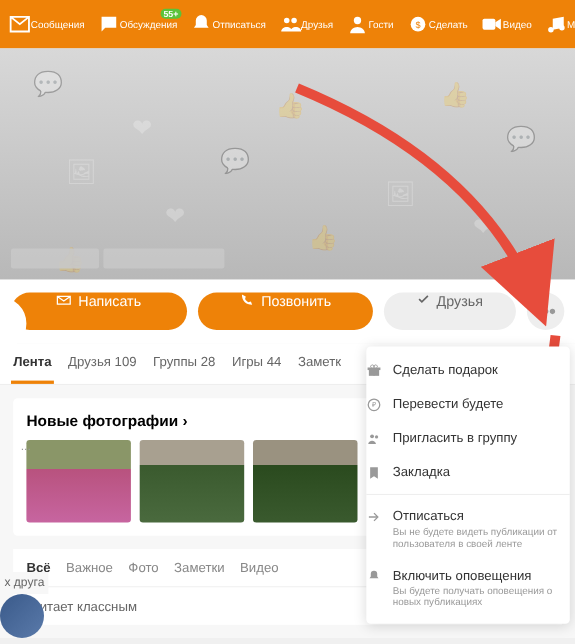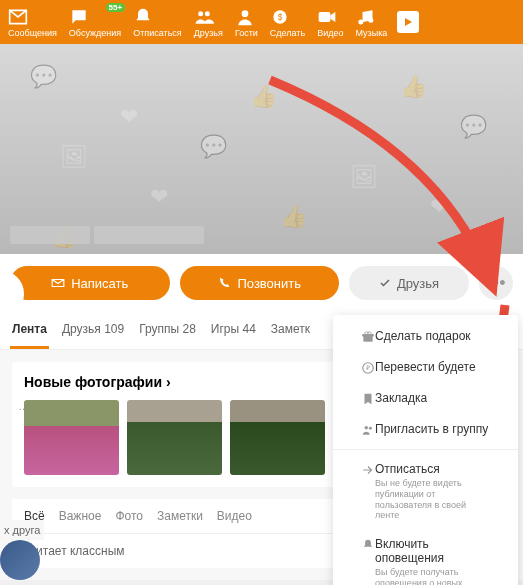--- a/index.html
+++ b/index.html
@@ -1,29 +1,29 @@
 <!DOCTYPE html>
 <html><head>
 <meta charset="utf-8">
 <style>
 *{margin:0;padding:0;box-sizing:border-box;font-family:Arial,sans-serif}
 body{background:#f0f0f0;width:523px;height:585px;overflow:hidden;position:relative}
 .topnav{background:#ee8208;height:44px;display:flex;align-items:center;padding:0 2px}
-.navitem{display:flex;flex-direction:column;color:#fff;font-size:9px;padding:2px 6px;position:relative;cursor:pointer}
+.navitem{display:flex;flex-direction:row;align-items:center;color:#fff;font-size:9px;padding:2px 6px;position:relative;cursor:pointer}
 .navitem svg{width:20px;height:20px;fill:#fff;margin-bottom:1px}
 .badge{position:absolute;top:-2px;right:2px;background:#5ac33a;color:#fff;font-size:8px;padding:0 3px;border-radius:7px;font-weight:bold}
 .play-box{width:22px;height:22px;background:#fff;border-radius:3px;display:flex;align-items:center;justify-content:center;margin-left:4px}
 .play-box svg{fill:#ee8208;width:12px;height:12px}
 .cover{height:210px;background:linear-gradient(180deg,#d8d8d8,#b8b8b8);position:relative;overflow:hidden}
 .cover-icons{position:absolute;inset:0;opacity:0.25}
 .cover-icons span{position:absolute;font-size:22px;color:#fff}
 .name-area{position:absolute;bottom:10px;left:10px;display:flex;gap:4px}
 .name-blur{background:rgba(200,200,200,0.9);height:18px;border-radius:2px}
 .actions{background:#fff;padding:12px 10px;display:flex;gap:10px;align-items:center}
-.btn{border-radius:18px;height:34px;display:flex;align-items:center;justify-content:center;gap:6px;font-size:13px;cursor:pointer;border:none}
+.btn{border-radius:18px;height:34px;display:flex;justify-content:center;gap:6px;font-size:13px;cursor:pointer;border:none}
 .btn-orange{background:#ee8208;color:#fff;flex:1}
 .btn-orange svg{fill:#fff;width:14px;height:14px}
 .btn-grey{background:#eee;color:#666;width:120px}
 .btn-grey svg{fill:#666;width:12px;height:12px}
 .btn-dots{background:#eee;width:34px;height:34px;border-radius:50%;color:#999;font-size:18px;display:flex;align-items:center;justify-content:center;cursor:pointer}
 .tabs{background:#fff;padding:0 10px;display:flex;gap:11px;border-bottom:1px solid #eee;font-size:12px;color:#666}
 .tab{padding:10px 2px;cursor:pointer;white-space:nowrap}
 .tab.active{color:#333;font-weight:bold;border-bottom:3px solid #ee8208}
 .content{padding:12px;background:#f7f7f7}
 .card{background:#fff;padding:12px;border-radius:4px;margin-bottom:12px}
@@ -31,24 +31,24 @@
 .photos{display:flex;gap:8px}
 .photo{width:95px;height:75px;border-radius:3px;background:#888}
 .p1{background:linear-gradient(to bottom,#8a9668 0%,#8a9668 35%,#b8527e 35%,#c765a0 100%)}
 .p2{background:linear-gradient(to bottom,#a8a090 0%,#a8a090 30%,#3a5a2e 30%,#4a6a3e 100%)}
 .p3{background:linear-gradient(to bottom,#9a9280 0%,#9a9280 30%,#2a4a1e 30%,#3a5a2e 100%)}
 .avatar-circle{width:48px;height:48px;border-radius:50%;background:#fff;border:3px solid #fff;position:absolute;left:-24px;top:270px}
 .friend-label{position:absolute;left:0;top:520px;font-size:11px;color:#666;background:#f7f7f7;padding:4px}
 .friend-av{position:absolute;left:0;top:540px;width:40px;height:40px;border-radius:50%;background:linear-gradient(135deg,#3a5a8a,#5a7aaa)}
 .filter-tabs{background:#fff;padding:10px 12px;display:flex;gap:14px;font-size:12px;color:#888;border-bottom:1px solid #eee}
 .filter-tabs span{cursor:pointer}
-.filter-tabs .active{color:#333;font-weight:normal}
+.filter-tabs .active{color:#333;font-weight:bold}
 .feed-text{padding:10px 12px;font-size:12px;color:#666;background:#fff}
 .dropdown{position:absolute;top:315px;right:5px;width:185px;background:#fff;box-shadow:0 2px 12px rgba(0,0,0,0.15);border-radius:4px;padding:6px 0;z-index:10}
-.dd-item{padding:8px 28px;display:flex;align-items:flex-start;font-size:12px;color:#333;cursor:pointer}
+.dd-item{padding:8px 0;display:flex;align-items:flex-start;gap:10px;font-size:12px;color:#333;cursor:pointer}
 .dd-item svg{width:14px;height:14px;fill:#999;flex-shrink:0;margin-top:1px}
 .dd-item .txt{flex:1}
 .dd-item .sub{font-size:9px;color:#999;margin-top:2px;line-height:1.2}
 .dd-sep{height:1px;background:#eee;margin:4px 0}
 .arrow{position:absolute;z-index:5}
 .arrow svg{fill:#e74c3c}
 .left-col{position:absolute;left:0;top:400px;width:28px;font-size:11px;color:#999;text-align:right}
 </style>
 </head>
 <body>
@@ -206,31 +206,31 @@
   </div>
   <div class="dd-item">
     <svg viewBox="0 0 24 24">
         <circle cx="12" cy="12" r="9" fill="none" stroke="#999" stroke-width="2"></circle>
         <text x="12" y="16" font-size="11" text-anchor="middle" fill="#999">₽</text>
       </svg>
     <div class="txt">Перевести будете</div>
   </div>
   <div class="dd-item">
     <svg viewBox="0 0 24 24">
-        <path d="M6 3h12v18l-6-4-6 4z"></path>
-      </svg>
-    <div class="txt">Закладка</div>
-  </div>
-  <div class="dd-item">
-    <svg viewBox="0 0 24 24">
         <circle cx="9" cy="8" r="3"></circle>
         <circle cx="16" cy="9" r="2.5"></circle>
         <path d="M3 20c0-3 3-5 6-5s6 2 6 5"></path>
       </svg>
     <div class="txt">Пригласить в группу</div>
+  </div>
+  <div class="dd-item">
+    <svg viewBox="0 0 24 24">
+        <path d="M6 3h12v18l-6-4-6 4z"></path>
+      </svg>
+    <div class="txt">Закладка</div>
   </div>
   <div class="dd-sep"></div>
   <div class="dd-item">
     <svg viewBox="0 0 24 24">
         <path d="M4 12h12M12 6l6 6-6 6" fill="none" stroke="#999" stroke-width="2"></path>
       </svg>
     <div class="txt">
       <div>Отписаться</div>
       <div class="sub">Вы не будете видеть публикации от пользователя в своей ленте</div>
     </div>

